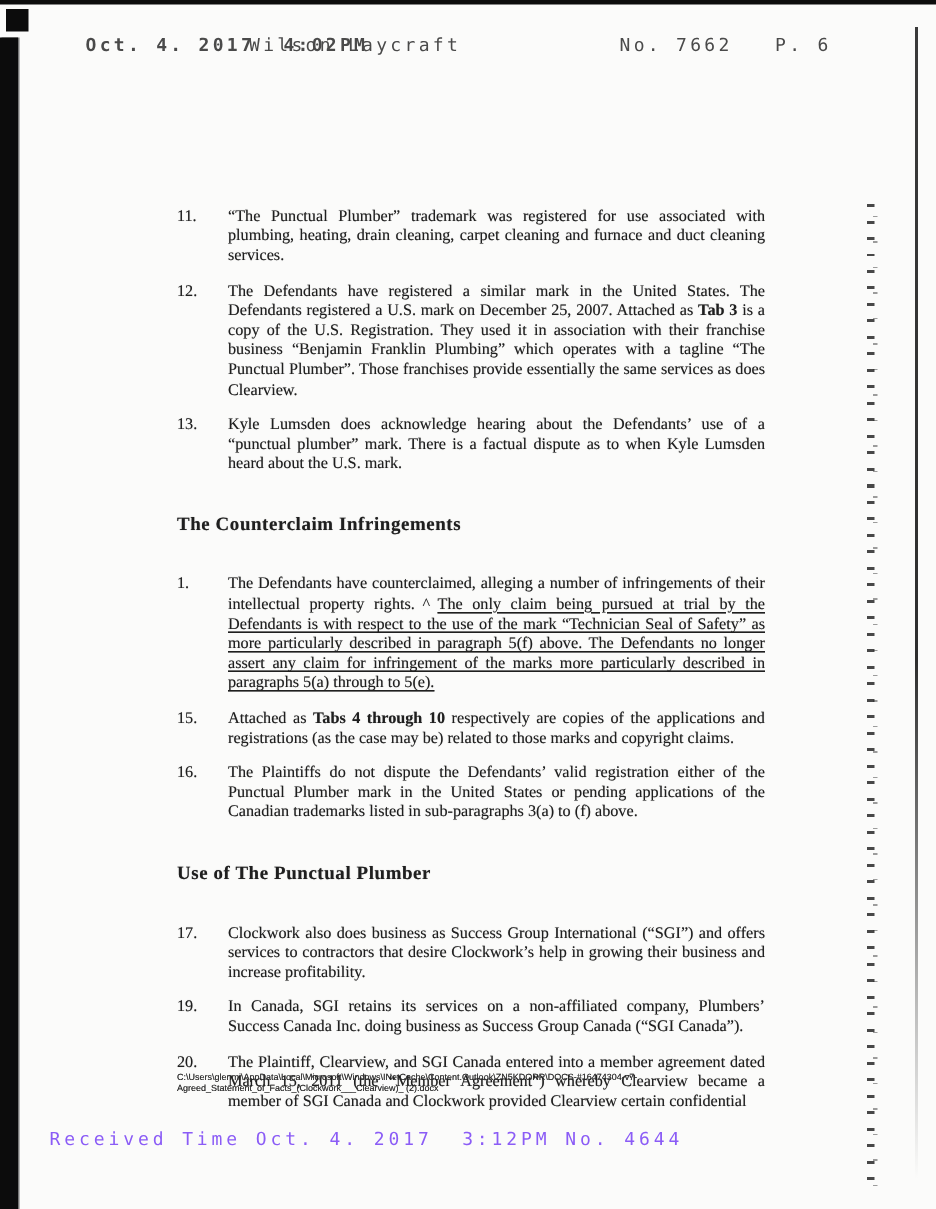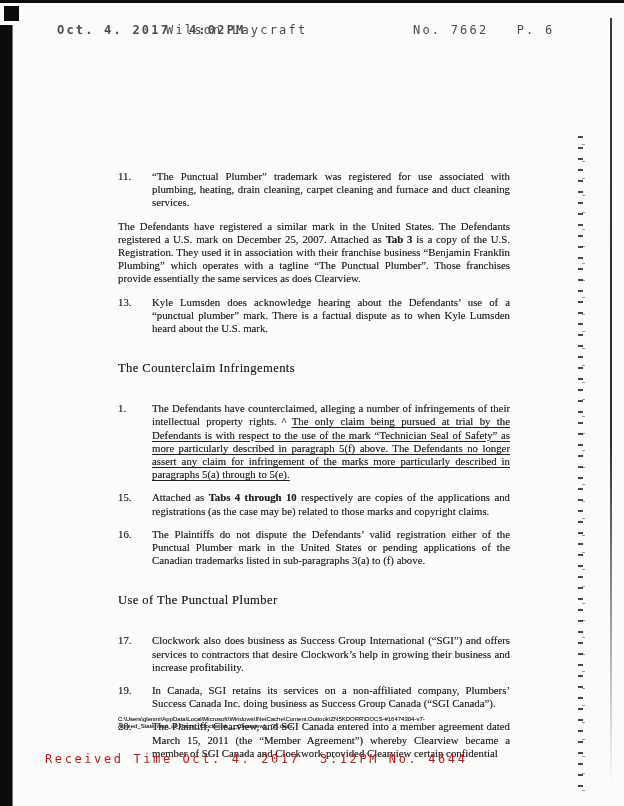--- a/index.html
+++ b/index.html
@@ -31,40 +31,40 @@
     position:absolute;
     font-family:"DejaVu Sans Mono", monospace;
     color:#4a4a4a;
     font-size:12px;
     letter-spacing:2.2px;
     white-space:pre;
   }
   #fax-left{left:57px;top:23px;font-weight:bold;}
   #fax-sender{left:166px;top:23px;}
   #fax-right{left:413px;top:23px;}
-  #received-line{left:45px;top:752px;color:#b91c1c;letter-spacing:2.6px;}
+  #received-line{left:33px;top:752px;color:#8b5cf6;letter-spacing:2.6px;}
   
   #doc-flow{
     position:absolute;
-    left:118px;top:138px;width:392px;margin-top:32px;
+    left:118px;top:138px;width:392px;
   }
   .para{
     display:flex;
     margin:0 0 10px 0;
     font-size:10.8px;
     line-height:13.2px;
     text-shadow:0 0 .45px rgba(20,20,20,.5);
   }
   .para .num{width:34px;flex:0 0 34px;}
   .para .ptext{flex:1;text-align:justify;}
   .seg-b{font-weight:bold;}
   .seg-u{text-decoration:underline;text-decoration-thickness:.9px;text-underline-offset:1.5px;}
   .seg-caret{padding:0 5px;}
   .heading{
-    font-weight:normal;
+    font-weight:bold;
     font-size:12.6px;
     letter-spacing:.4px;
     margin:26px 0 26px 0;
     text-shadow:0 0 .5px rgba(20,20,20,.55);
   }
   
   #file-path{
     position:absolute;left:118px;top:716px;width:345px;
     font-family:"Liberation Sans", sans-serif;
     font-size:6px;line-height:7px;color:#2a2a2a;
@@ -83,20 +83,21 @@
 <div class="fax-line" id="fax-left">Oct. 4. 2017  4:02PM</div>
 <div class="fax-line" id="fax-sender">Wilson Laycraft</div>
 <div class="fax-line" id="fax-right">No. 7662   P. 6</div>
 
 <div id="doc-flow">
     <div class="para">
       <span class="num">11.</span>
       <span class="ptext"><span>“The Punctual Plumber” trademark was registered for use associated with plumbing, heating, drain cleaning, carpet cleaning and furnace and duct cleaning services.</span></span>
     </div>
     <div class="para">
+      <span class="num">12.</span>
       <span class="ptext"><span>The Defendants have registered a similar mark in the United States.  The Defendants registered a U.S. mark on December 25, 2007. Attached as </span><span class="seg-b">Tab 3</span><span> is a copy of the U.S. Registration. They used it in association with their franchise business “Benjamin Franklin Plumbing” which operates with a tagline “The Punctual Plumber”.  Those franchises provide essentially the same services as does Clearview.</span></span>
     </div>
     <div class="para">
       <span class="num">13.</span>
       <span class="ptext"><span>Kyle Lumsden does acknowledge hearing about the Defendants’ use of a “punctual plumber” mark.  There is a factual dispute as to when Kyle Lumsden heard about the U.S. mark.</span></span>
     </div>
     <div class="heading">The Counterclaim Infringements</div>
     <div class="para">
       <span class="num">1.</span>
       <span class="ptext"><span>The Defendants have counterclaimed, alleging a number of infringements of their intellectual property rights.</span><span class="seg-caret">^</span><span class="seg-u">The only claim being pursued at trial by the Defendants is with respect to the use of the mark “Technician Seal of Safety” as more particularly described in paragraph 5(f) above.  The Defendants no longer assert any claim for infringement of the marks more particularly described in paragraphs 5(a) through to 5(e).</span></span>

